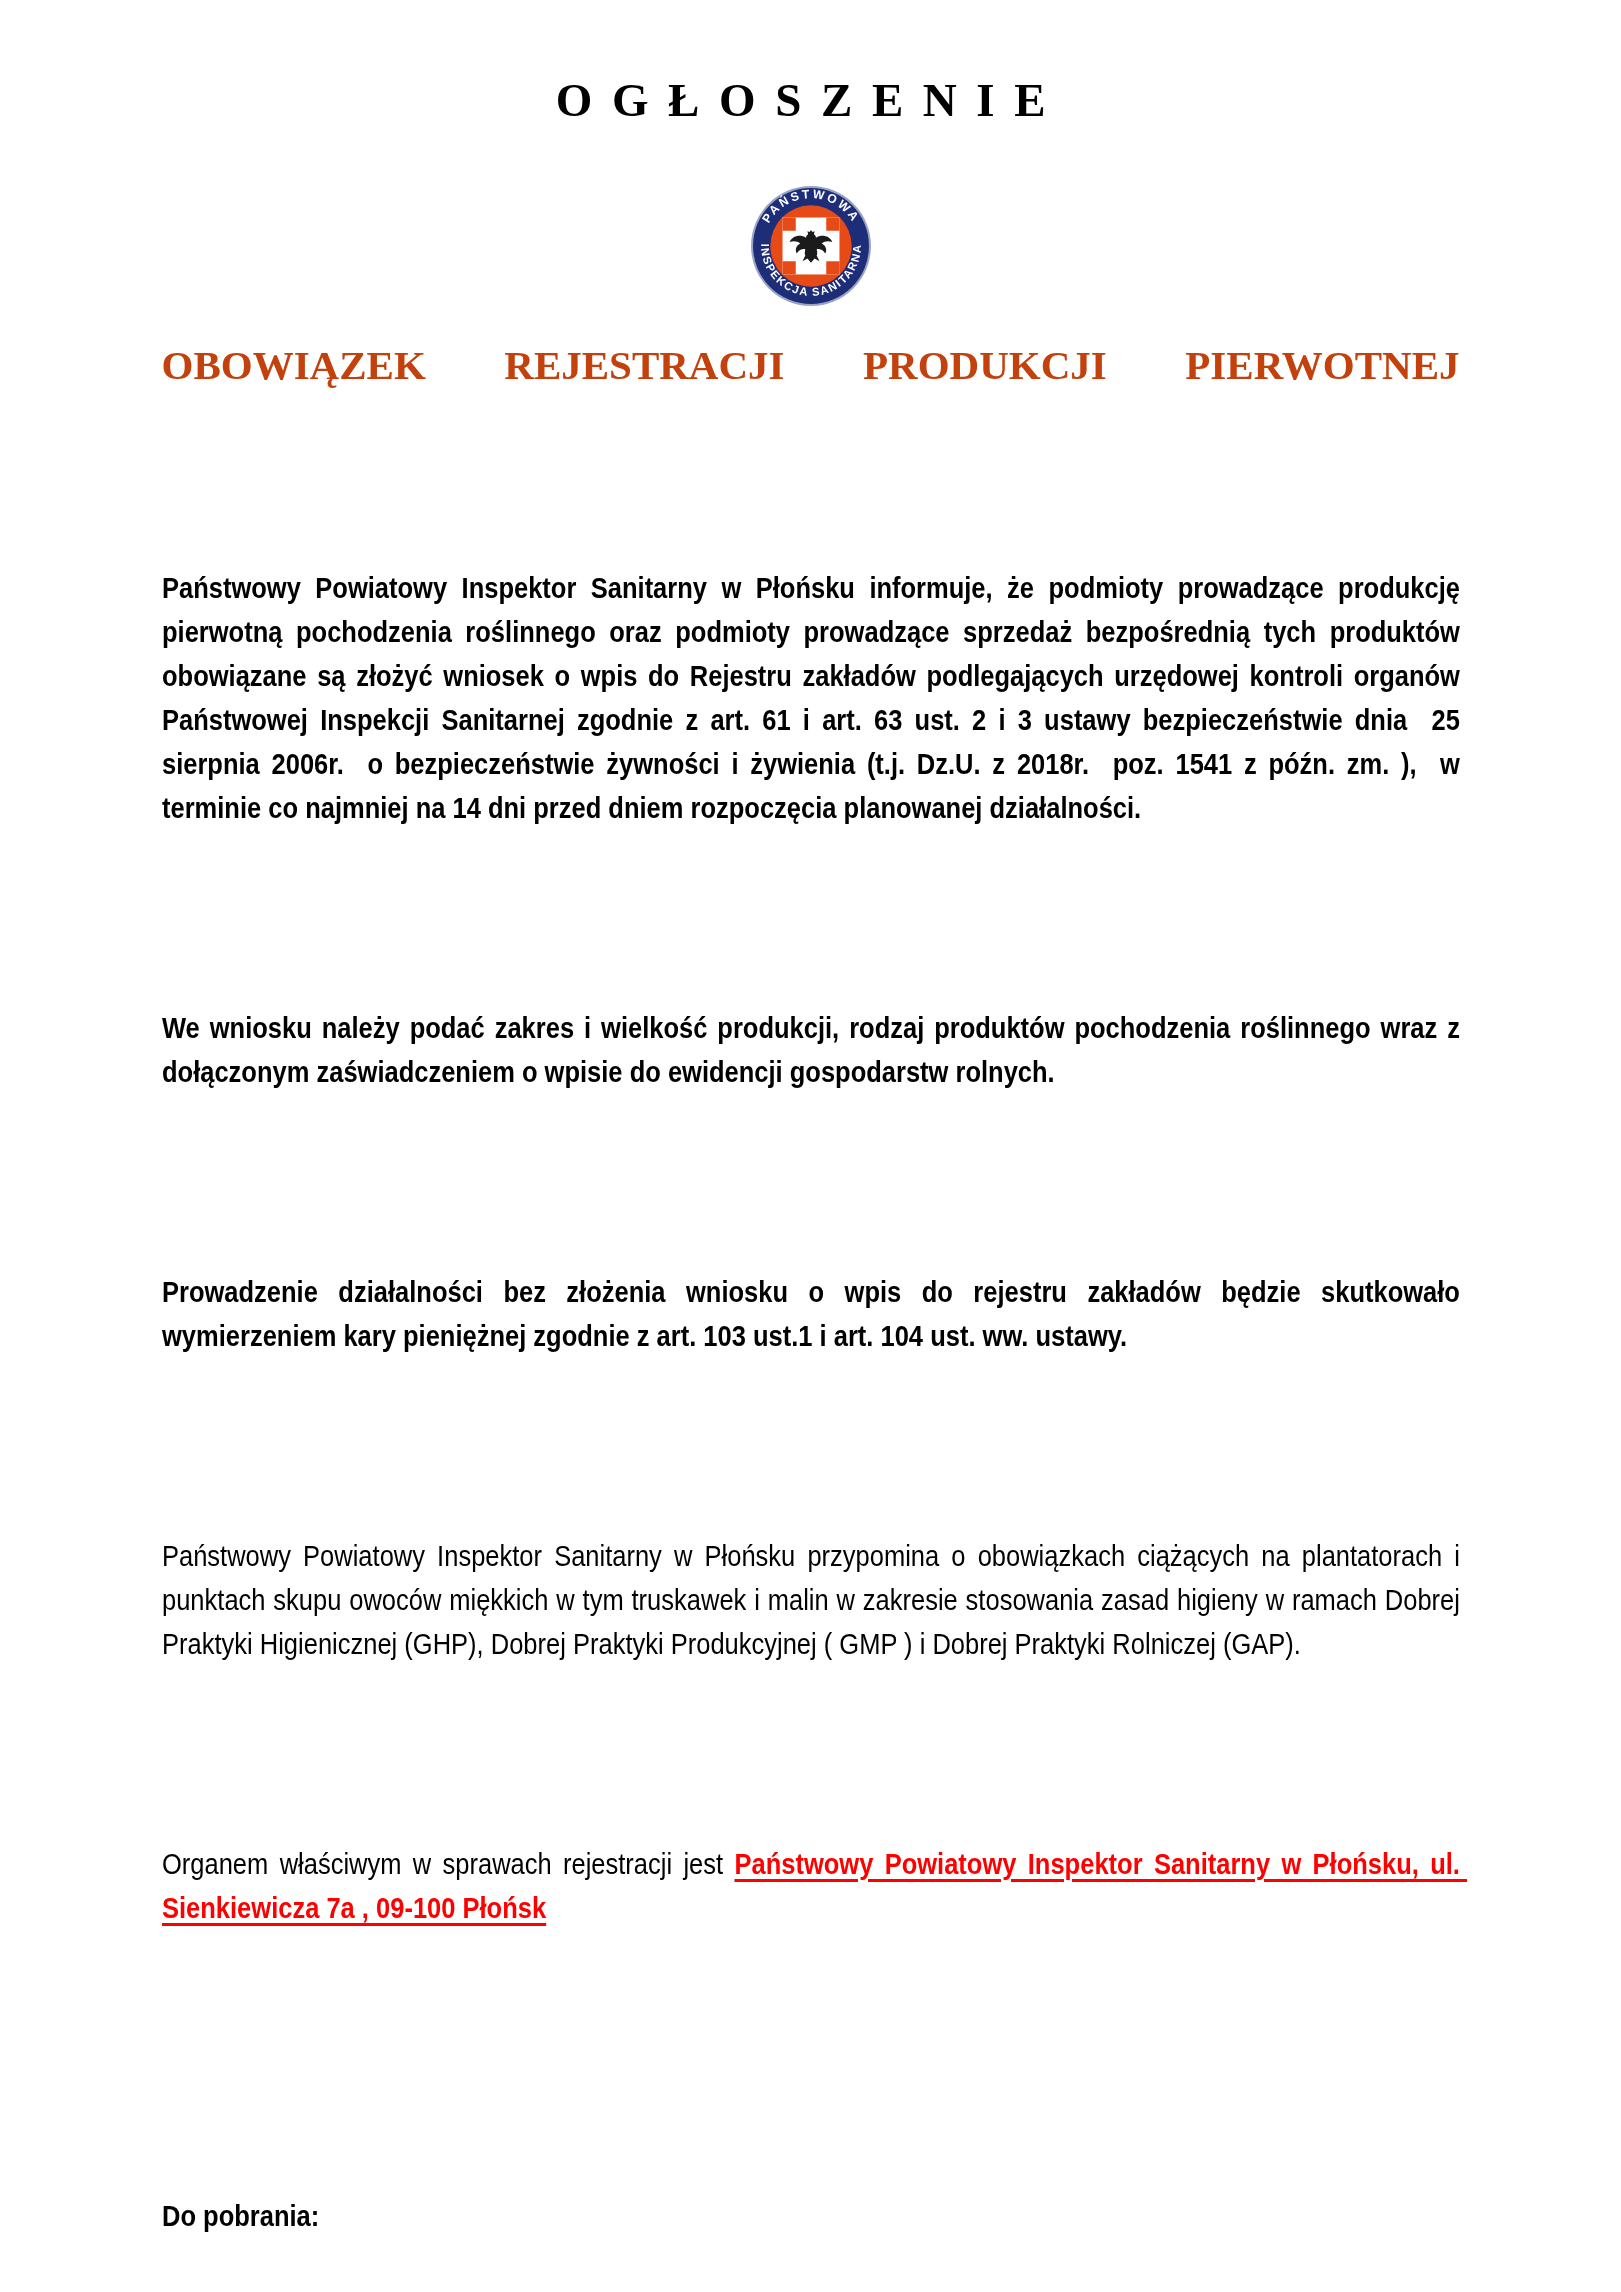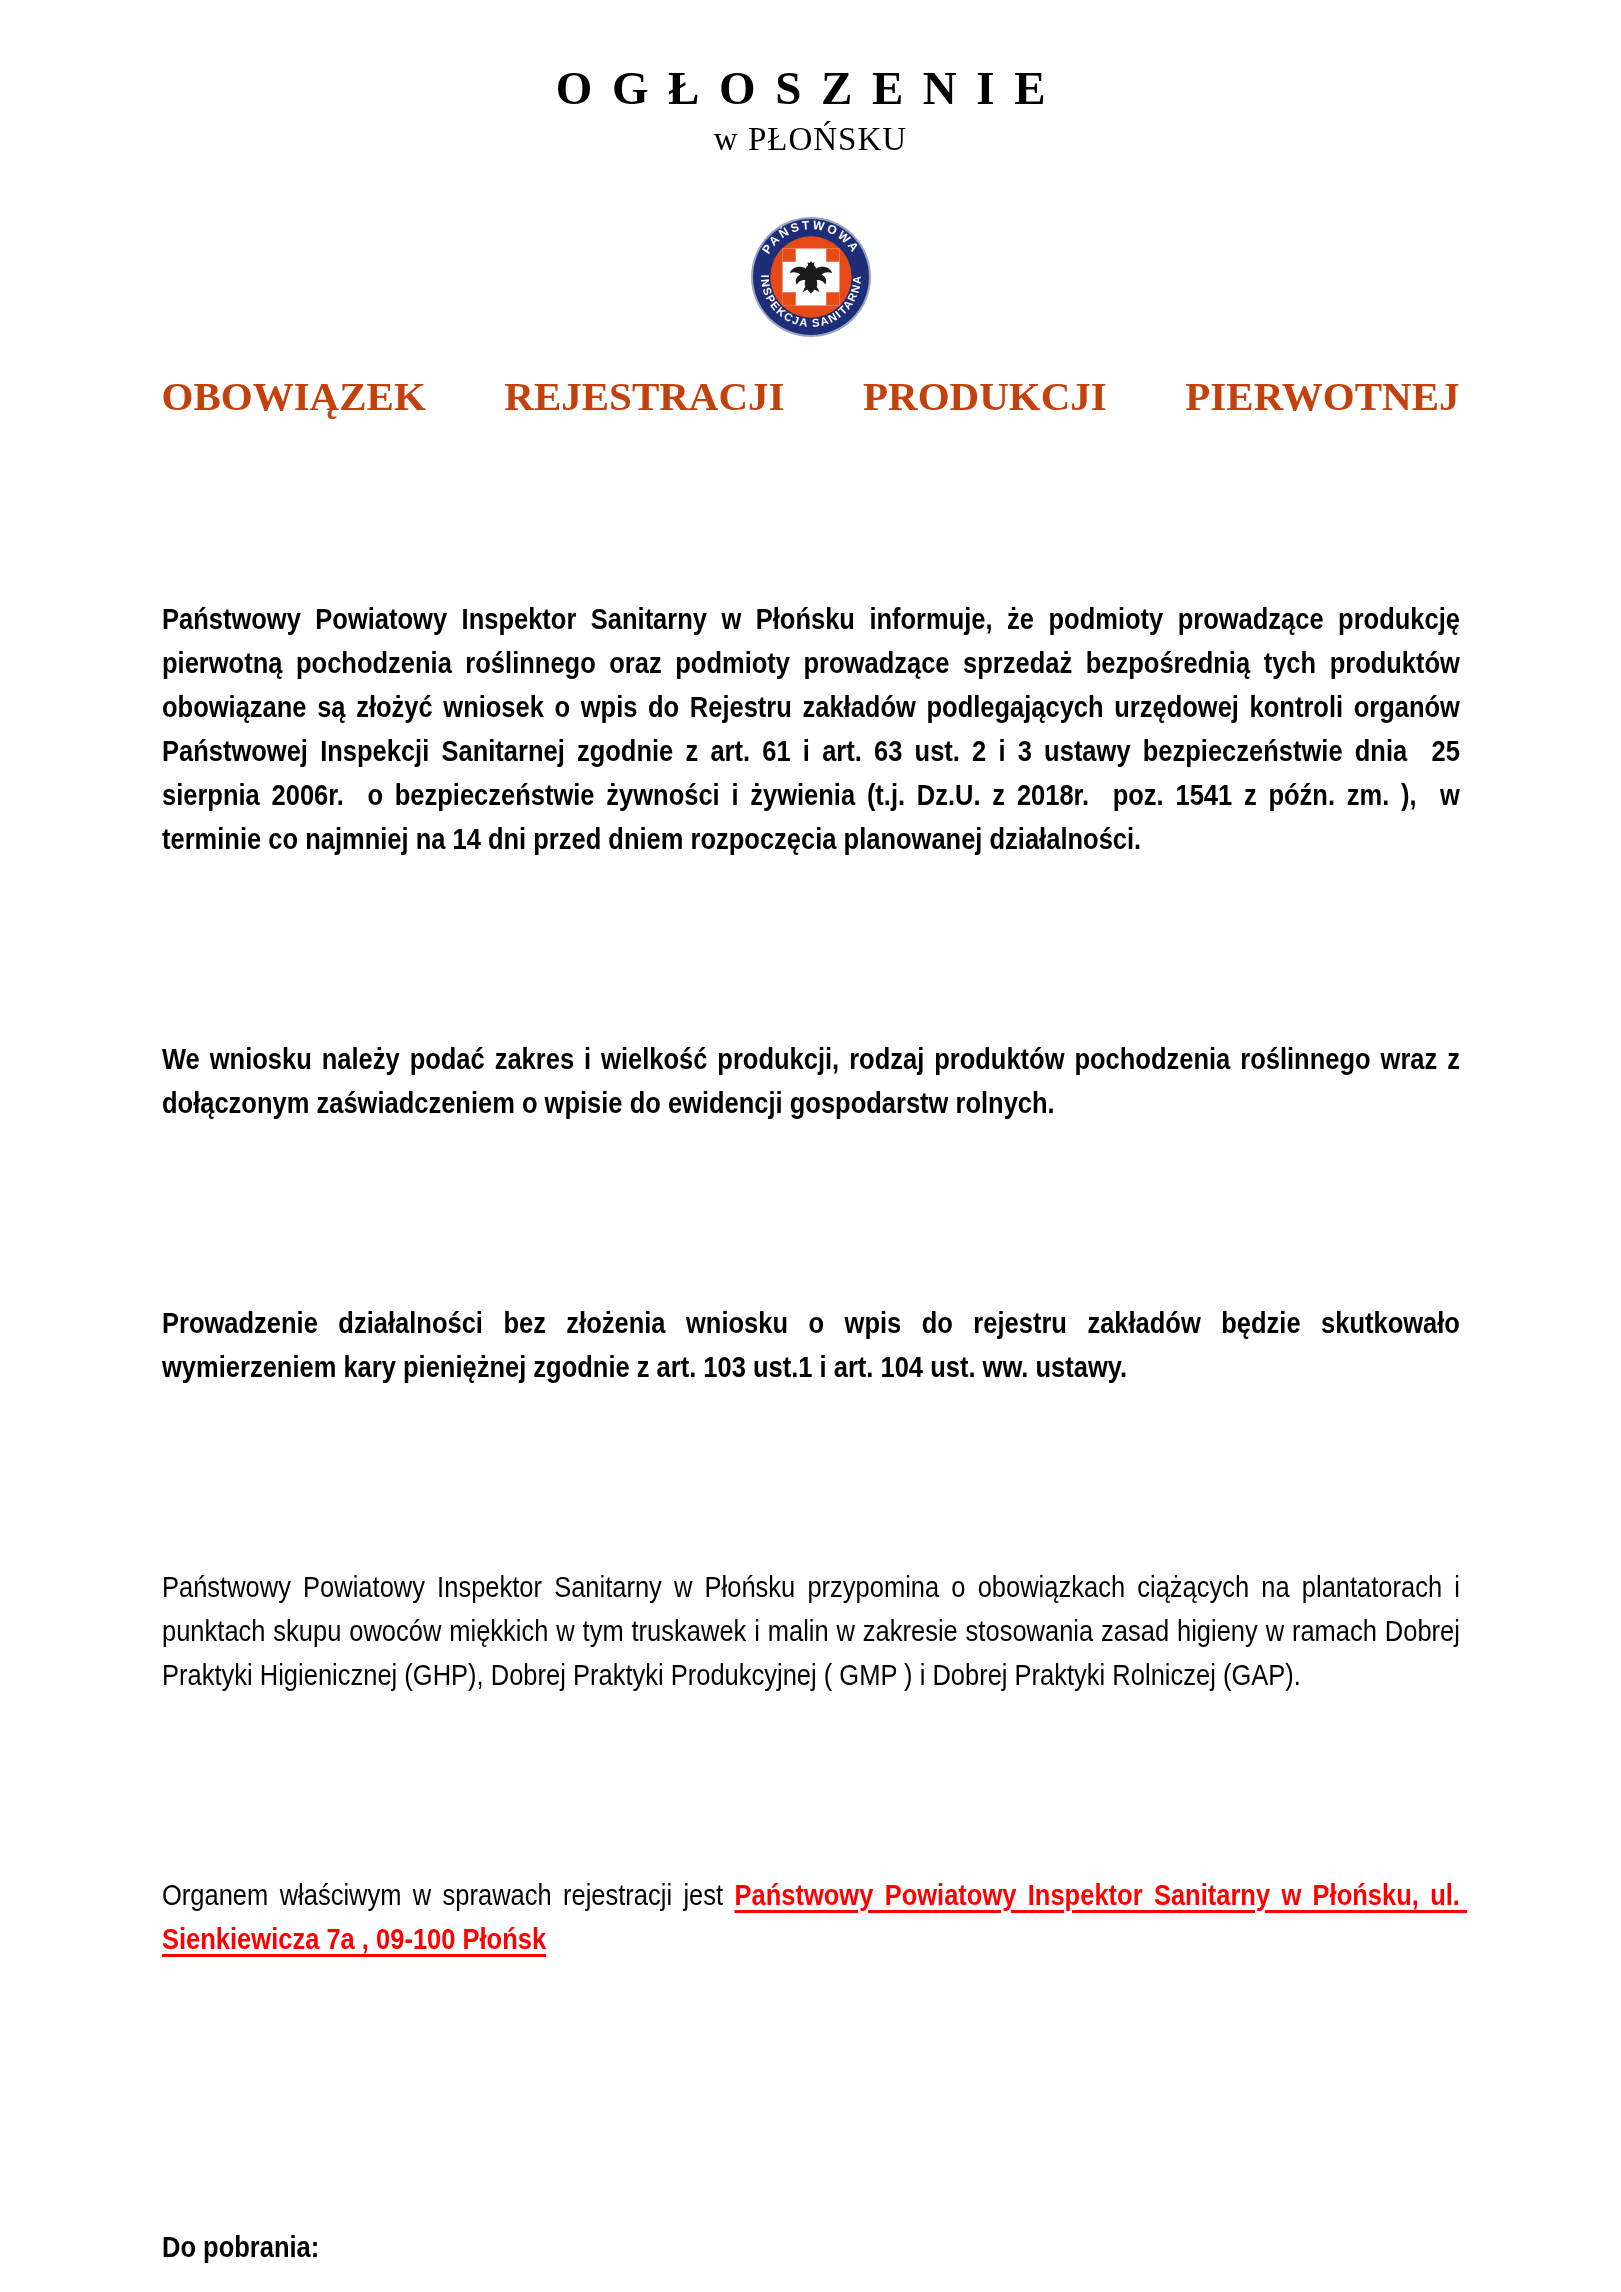--- a/index.html
+++ b/index.html
@@ -2,21 +2,21 @@
 <html lang="pl"><head>
 <meta charset="utf-8">
 <style>
   html,body{margin:0;padding:0;background:#888;}
   .page{
     width:1621px;height:2293px;background:#ffffff;margin:0 auto;
     position:relative;overflow:hidden;
     font-family:"Liberation Sans",sans-serif;color:#000;
   }
   
-  .header{text-align:center;padding-top:61px;}
+  .header{text-align:center;padding-top:61px;margin-top:12px;}
   .title-main{
     font-family:"Liberation Serif",serif;font-weight:700;
     font-size:47px;line-height:55px;letter-spacing:19.6px;
   }
   .title-sub{
     font-family:"Liberation Serif",serif;font-weight:400;
     font-size:37px;line-height:45px;margin-top:5.9px;
     letter-spacing:2px;word-spacing:15.7px;
   }
   .title-city{
@@ -48,21 +48,20 @@
   }
   .tight{margin:0;}
 </style>
 </head>
 <body>
 
 <div class="page">
 
   <div class="header">
     <div class="title-main">OGŁOSZENIE</div>
-    <div class="title-city">w PŁOŃSKU</div>
 
     <div class="logo-wrap">
       <svg viewBox="0 0 120 120" width="122" height="122" aria-hidden="true">
         <defs>
           <path id="arcTop" d="M 13 60 A 47 47 0 0 1 107 60" fill="none"></path>
           <path id="arcBottom" d="M 11 60 A 49 49 0 0 0 109 60" fill="none"></path>
         </defs>
         <circle cx="60" cy="60" r="59" fill="#9aa4c4"></circle>
         <circle cx="60" cy="60" r="57" fill="#1e2d78"></circle>
         <circle cx="60" cy="60" r="40" fill="#e64a17"></circle>

